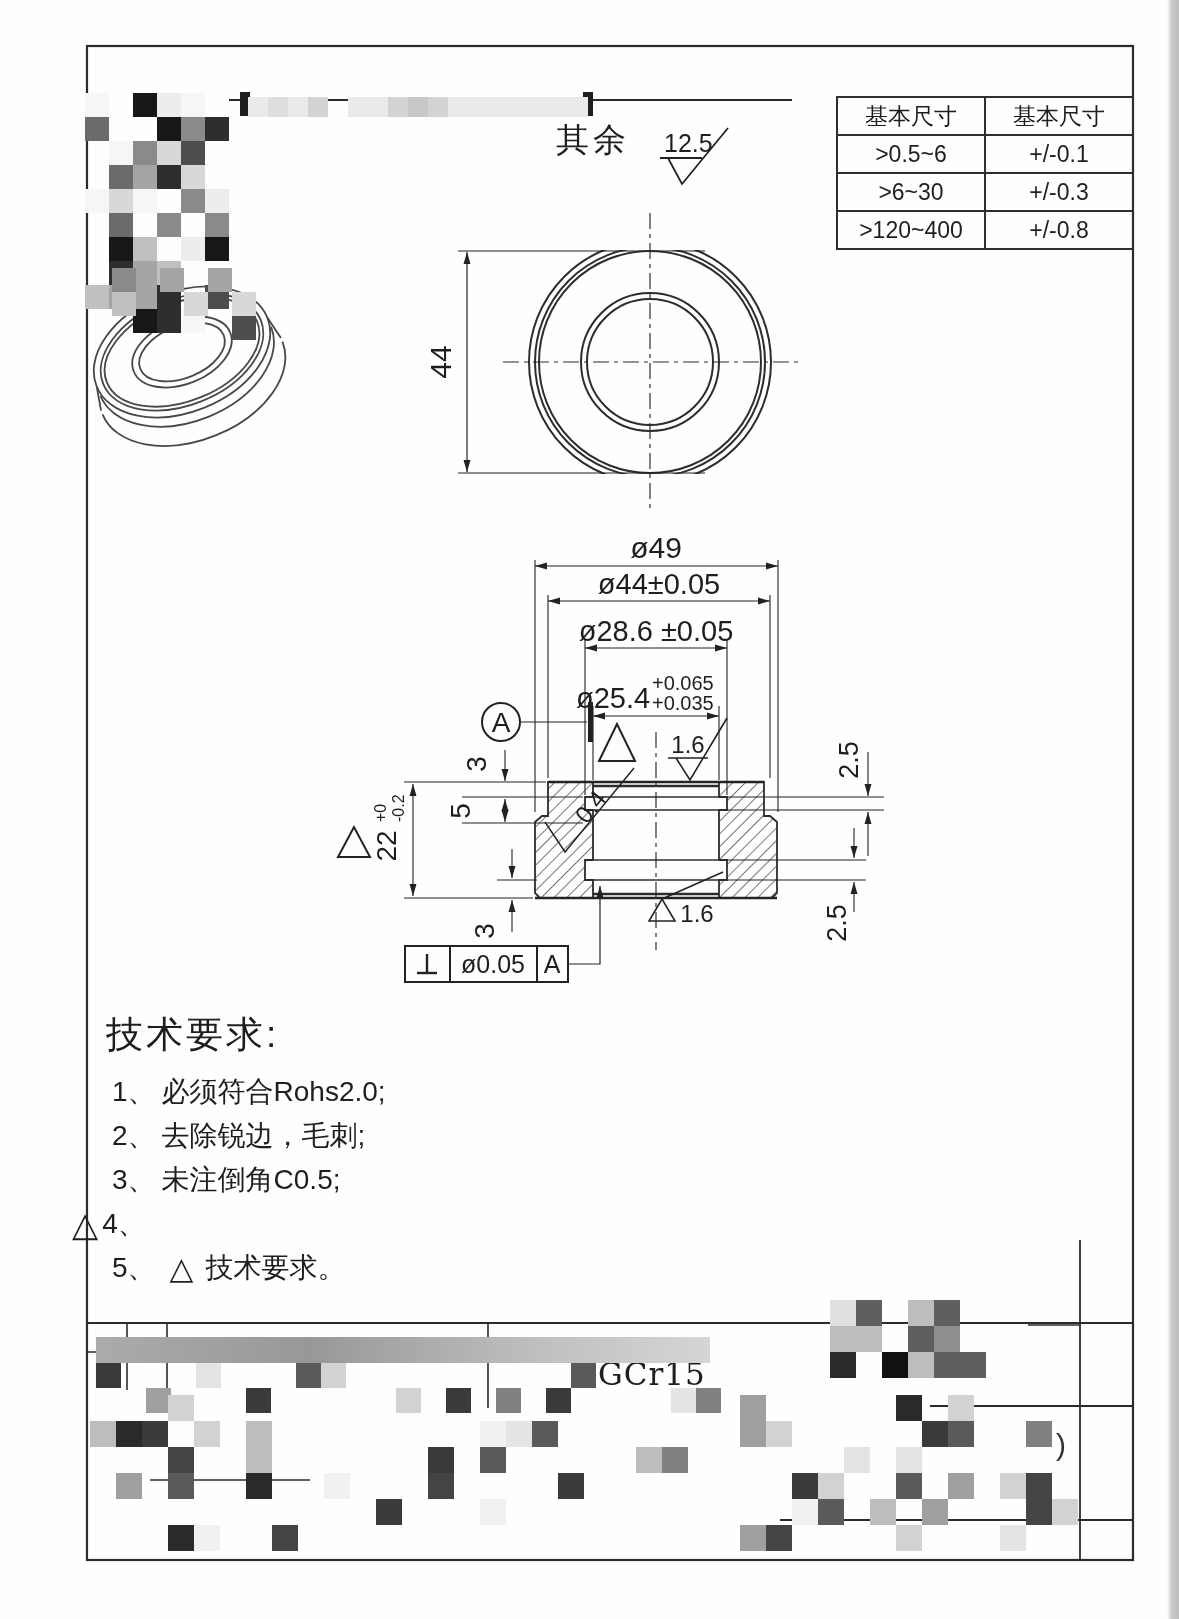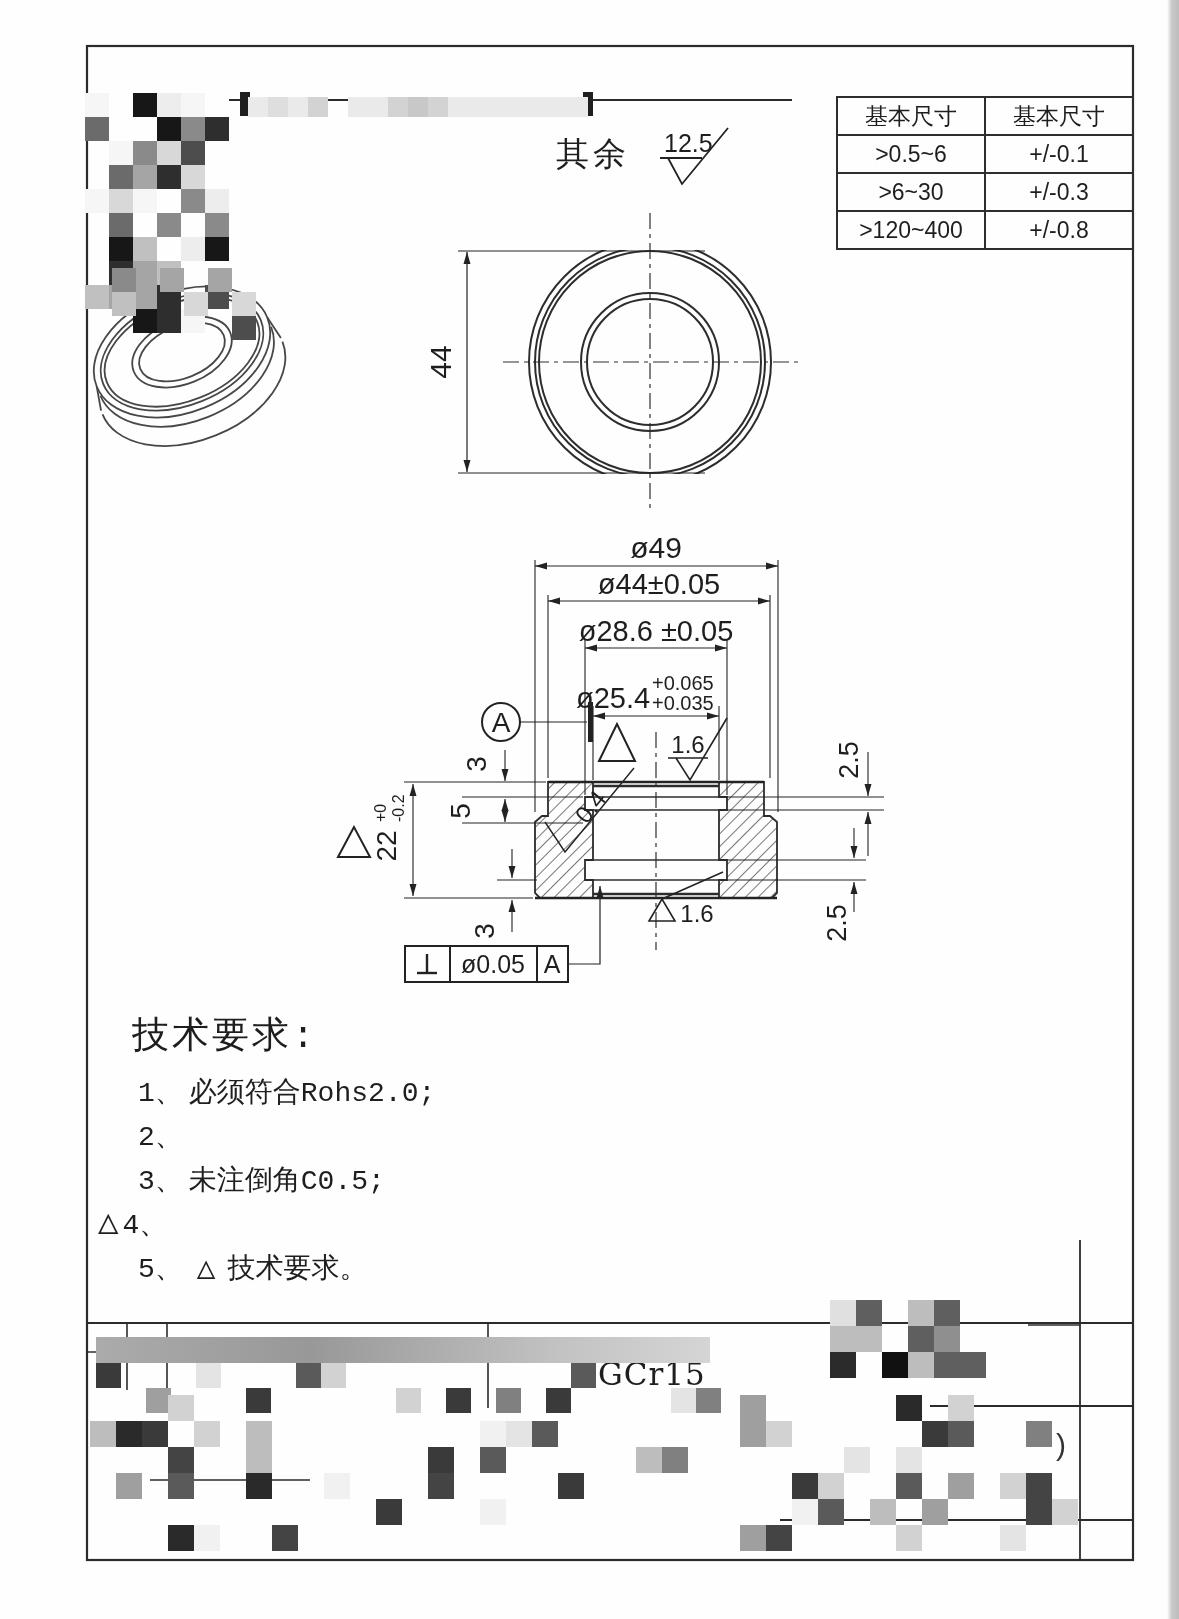--- a/index.html
+++ b/index.html
@@ -12,25 +12,25 @@
 
   
   #tol-table{position:absolute;left:836px;top:96px;z-index:2;border-collapse:collapse;}
   #tol-table th,#tol-table td{border:2px solid #2e2e2e;font-weight:normal;
         font-size:23px;text-align:center;padding:0;height:36px;}
   #tol-table th{width:146px;}
   #tol-table td.c2{width:140px;}
 
   
   #surface-note{position:absolute;left:556px;top:118px;z-index:2;display:flex;align-items:flex-start;}
-  #surface-note .cn{font-size:33px;letter-spacing:4px;margin-top:14px;}
+  #surface-note .cn{font-size:33px;letter-spacing:4px;}
   #surface-note svg{margin-left:10px;}
 
   
-  #tech{position:absolute;left:98px;top:1010px;z-index:2;font-family:Liberation Mono, monospace;}
+  #tech{position:absolute;left:72px;top:1010px;z-index:2;}
   #tech .title{font-size:37px;letter-spacing:3px;margin:0 0 10px 34px;}
   .tr-row{display:flex;align-items:center;height:44px;font-size:28px;padding-left:40px;}
   .tr-row.flagged{padding-left:0;}
   .tri-char{font-size:34px;line-height:34px;margin-right:4px;}
   .tri-inline{font-size:31px;margin:0 12px 0 8px;}
   .tr-no{margin-right:6px;white-space:nowrap;}
 
   
   #material{position:absolute;left:598px;top:1356px;z-index:2;font-size:31px;
         font-family:"DejaVu Serif",serif;letter-spacing:1px;}
@@ -266,20 +266,21 @@
   </div>
 
   <div id="tech">
     <p class="title">技术要求:</p>
     <div class="tr-row">
       <span class="tr-no">1、</span>
       <span>必须符合Rohs2.0;</span>
     </div>
     <div class="tr-row">
       <span class="tr-no">2、</span>
+      <span>去除锐边，毛刺;</span>
     </div>
     <div class="tr-row">
       <span class="tr-no">3、</span>
       <span>未注倒角C0.5;</span>
     </div>
     <div class="tr-row flagged">
       <span class="tri-char">△</span>
       <span class="tr-no">4、</span>
     </div>
     <div class="tr-row">

